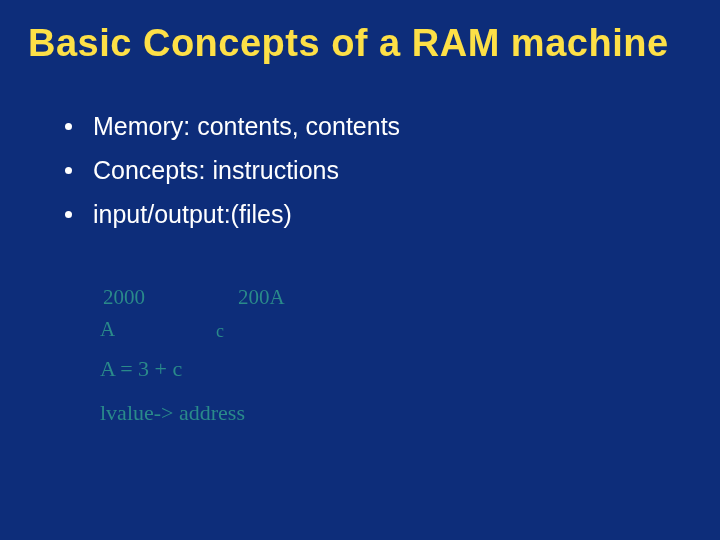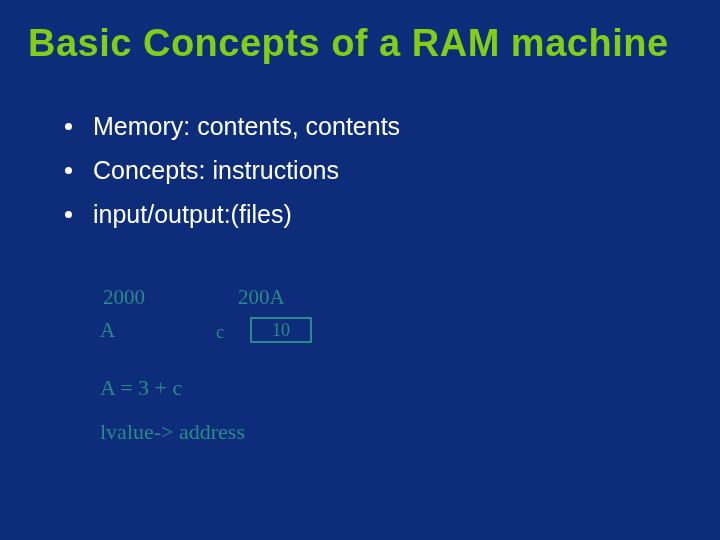--- a/index.html
+++ b/index.html
@@ -5,21 +5,21 @@
   * { margin: 0; padding: 0; box-sizing: border-box; }
   body {
     width: 720px;
     height: 540px;
     background: #0d2d7a;
     font-family: Arial, Helvetica, sans-serif;
     overflow: hidden;
     position: relative;
   }
   .title {
-    color: #84cc16;
+    color: #fde047;
     font-size: 38px;
     font-weight: bold;
     padding: 22px 16px 0 28px;
     letter-spacing: 0.5px;
   }
   .bullets {
     margin: 40px 0 0 65px;
     list-style: none;
   }
   .bullets li {
@@ -80,21 +80,21 @@
     justify-content: center;
     color: #2a8a8a;
     font-size: 18px;
     font-family: 'Times New Roman', serif;
   }
   .gap { width: 82px; }
   .eqline {
     color: #2a8a8a;
     font-size: 22px;
     font-family: 'Times New Roman', serif;
-    margin-top: 32px;
+    margin-top: 14px;
   }
   .eqline + .eqline { margin-top: 18px; }
 </style>
 </head>
 <body>
 
 <h1 class="title">Basic Concepts of a RAM machine</h1>
 
 <ul class="bullets">
   <li>Memory: contents, contents</li>
@@ -104,17 +104,16 @@
 
 <div class="diagram">
   <div class="addr-row">
     <span class="addr addr1">2000</span>
     <span class="addr addr2">200A</span>
   </div>
   <div class="cell-row">
     <span class="var-label">A</span>
     <div class="gap"></div>
     <span class="var-label small">c</span>
-    <div class="cell">10</div>
   </div>
   <div class="eqline">A = 3 + c</div>
   <div class="eqline">lvalue-&gt; address</div>
 </div>
 
 </body></html>

